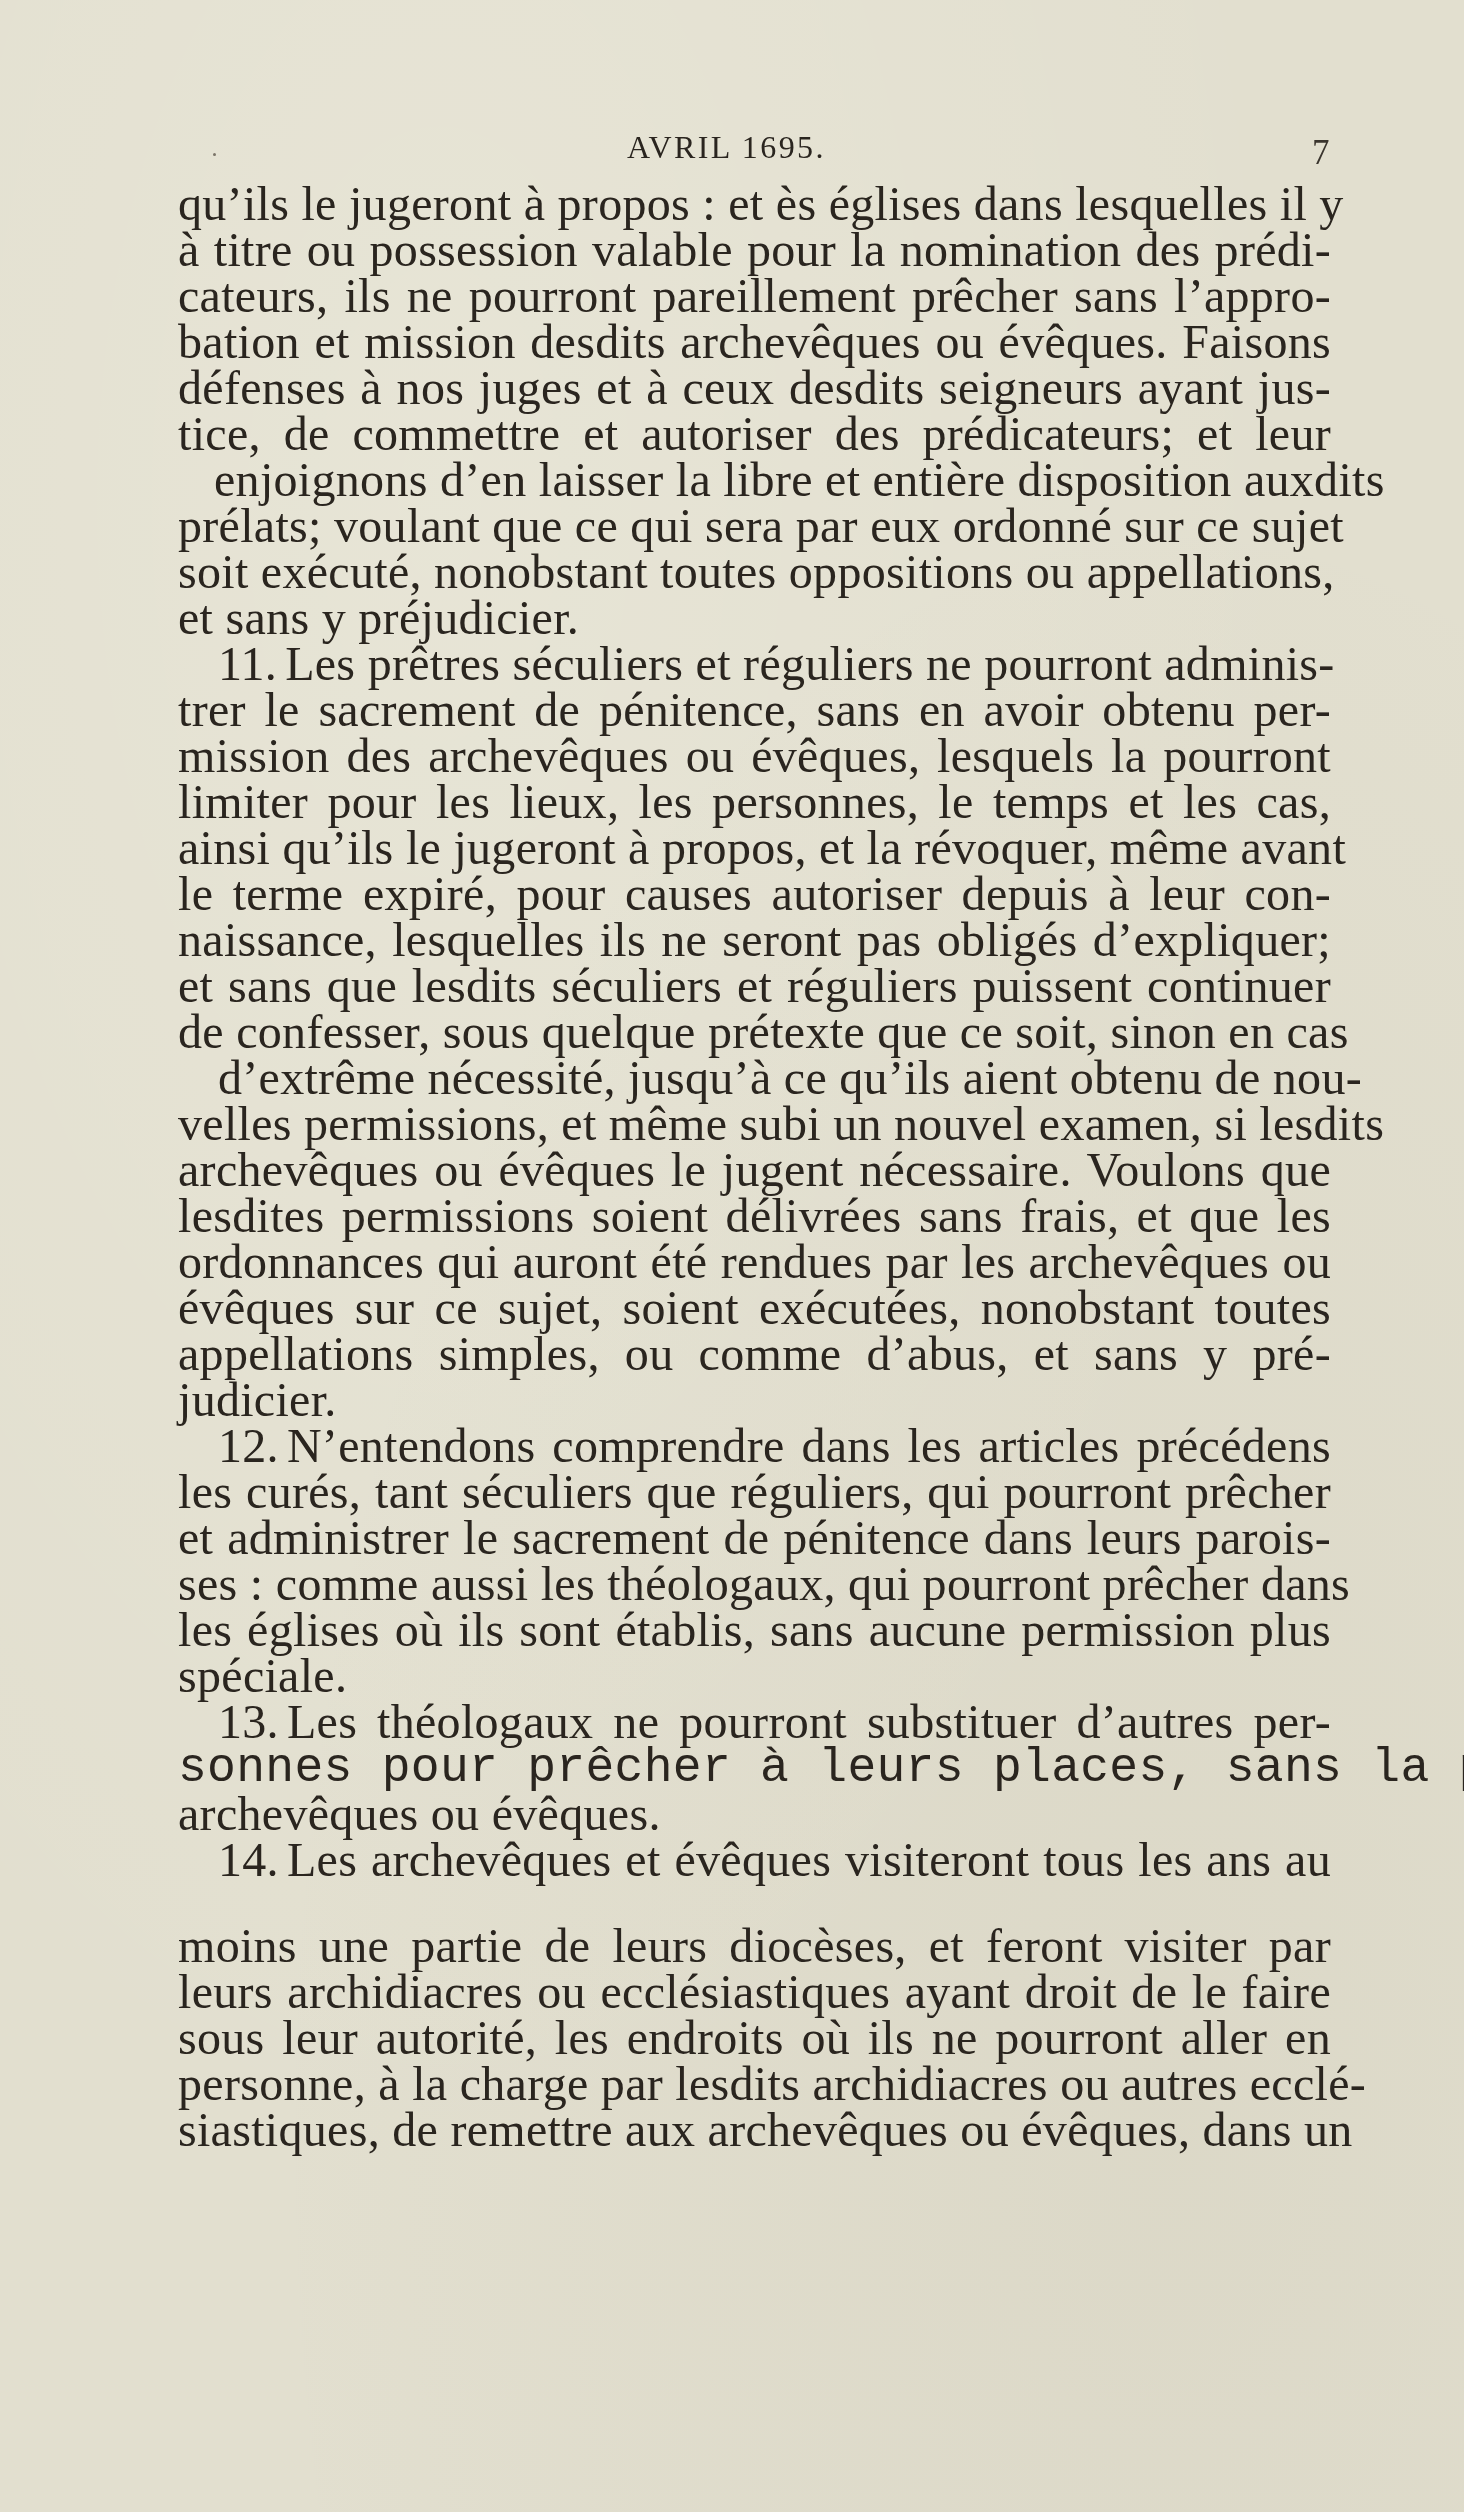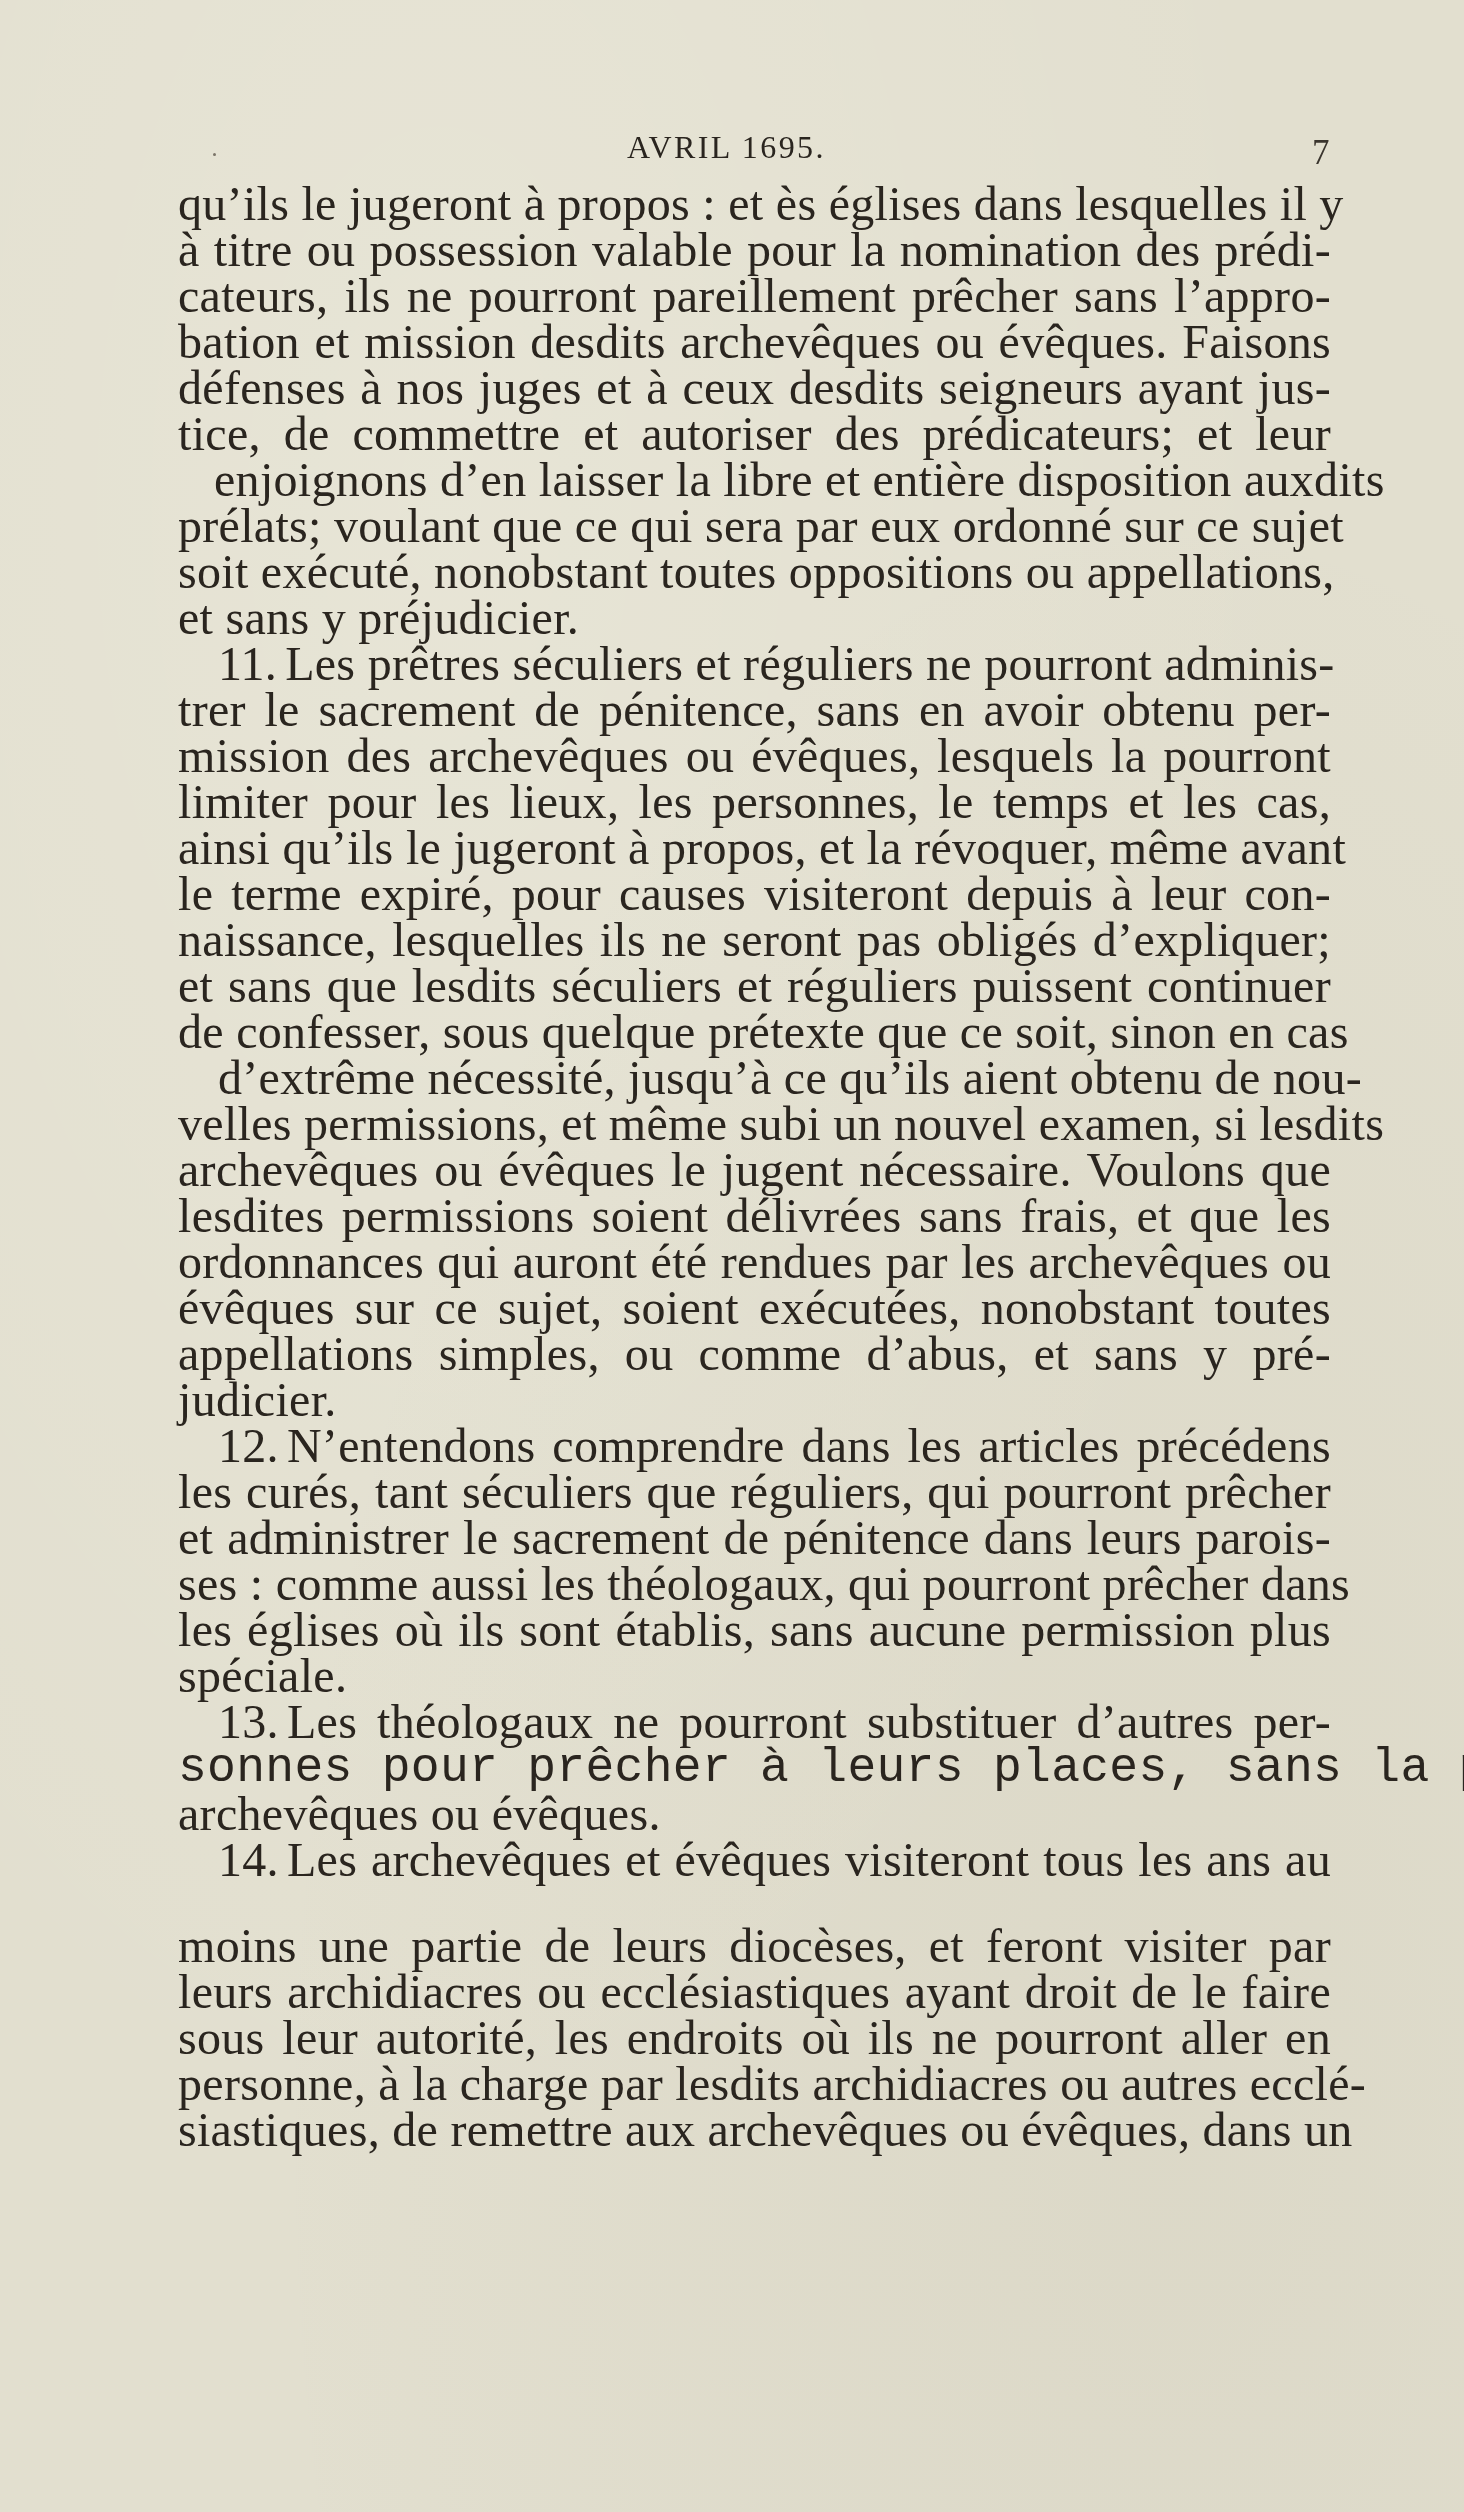--- a/index.html
+++ b/index.html
@@ -110,21 +110,21 @@
     <span class="line" style="word-spacing: 0px;">soit exécuté, nonobstant toutes oppositions ou appellations,</span>
     <span class="line last">et sans y préjudicier.</span>
   </div>
 
   <div>
     <span class="line indent" style="word-spacing: 0px;"><span class="num">11.</span><span>Les prêtres séculiers et réguliers ne pourront adminis-</span></span>
     <span class="line" style="word-spacing: 0px;">trer le sacrement de pénitence, sans en avoir obtenu per-</span>
     <span class="line" style="word-spacing: 0px;">mission des archevêques ou évêques, lesquels la pourront</span>
     <span class="line" style="word-spacing: 0px;">limiter pour les lieux, les personnes, le temps et les cas,</span>
     <span class="line" style="word-spacing: 0px;">ainsi qu’ils le jugeront à propos, et la révoquer, même avant</span>
-    <span class="line" style="word-spacing: 0px;">le terme expiré, pour causes visiteront depuis à leur con-</span>
+    <span class="line" style="word-spacing: 0px;">le terme expiré, pour causes autoriser depuis à leur con-</span>
     <span class="line" style="word-spacing: 0px;">naissance, lesquelles ils ne seront pas obligés d’expliquer;</span>
     <span class="line" style="word-spacing: 0px;">et sans que lesdits séculiers et réguliers puissent continuer</span>
     <span class="line" style="word-spacing: 0px;">de confesser, sous quelque prétexte que ce soit, sinon en cas</span>
     <span class="line" style="word-spacing: 0px; margin-left: 40px;">d’extrême nécessité, jusqu’à ce qu’ils aient obtenu de nou-</span>
     <span class="line" style="word-spacing: 0px;">velles permissions, et même subi un nouvel examen, si lesdits</span>
     <span class="line" style="word-spacing: 0px;">archevêques ou évêques le jugent nécessaire. Voulons que</span>
     <span class="line" style="word-spacing: 0px;">lesdites permissions soient délivrées sans frais, et que les</span>
     <span class="line" style="word-spacing: 0px;">ordonnances qui auront été rendues par les archevêques ou</span>
     <span class="line" style="word-spacing: 0px;">évêques sur ce sujet, soient exécutées, nonobstant toutes</span>
     <span class="line" style="word-spacing: 0px;">appellations simples, ou comme d’abus, et sans y pré-</span>

